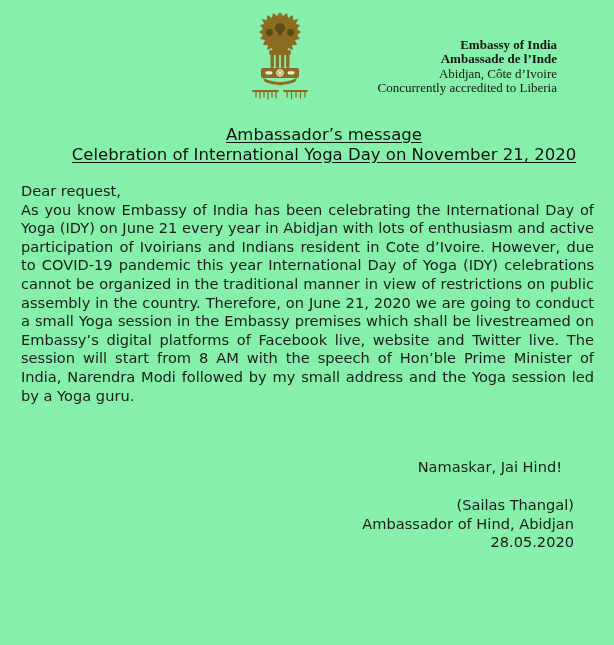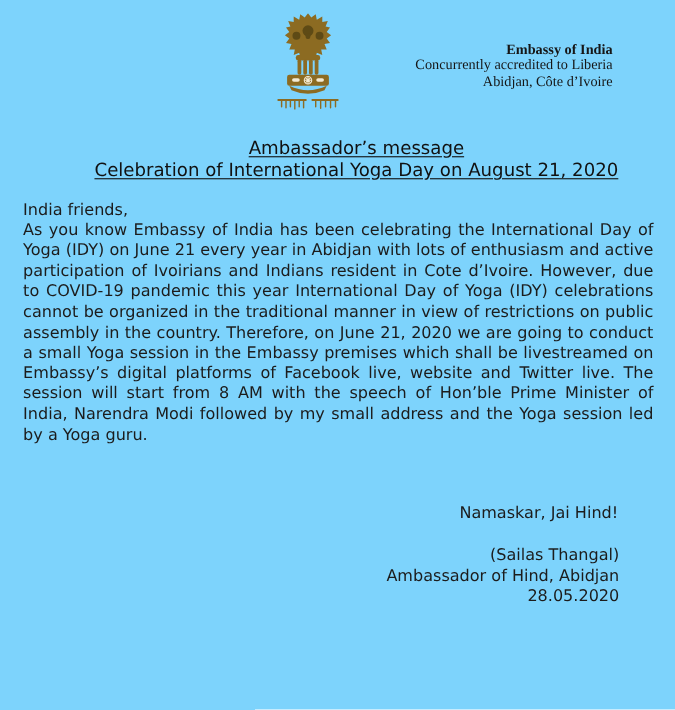--- a/index.html
+++ b/index.html
@@ -1,19 +1,19 @@
 <!DOCTYPE html>
 <html><head>
 <meta charset="utf-8">
 <style>
   html,body { margin:0; padding:0; background:#ffffff; }
   .page {
     position:relative;
     width:614px; height:645px;
-    background:#7dd3fc;
+    background:#86efac;
     font-family:"DejaVu Sans","Liberation Sans",sans-serif;
     color:#1c1c1c;
     overflow:hidden;
   }
   
   .emblem { position:absolute; left:250px; top:12px; width:60px; height:92px; }
 
   
   .letterhead {
     position:absolute; top:38px; right:57px;
@@ -40,21 +40,21 @@
     color:#1c1c1c;
   }
   .body-block p { margin:0; }
 
   
   .closing {
     position:absolute; top:458px; right:52px;
     font-size:14.6px; line-height:18.6px; text-align:center;
   }
   .signature {
-    position:absolute; top:496px; right:51px;
+    position:absolute; top:496px; right:40px;
     font-size:14.6px; line-height:18.6px; text-align:right;
   }
 </style>
 </head>
 <body>
 
 <div class="page">
 
   <div class="emblem">
     <svg width="60" height="92" viewBox="0 0 60 92" xmlns="http://www.w3.org/2000/svg" aria-hidden="true">
@@ -95,31 +95,32 @@
         <path d="M3 79 H28" stroke-width="1.8"></path>
         <path d="M6 79 V85 M10 79 V86 M14 79 V85 M18 79 V87 M22 79 V85 M26 79 V86" stroke-width="1.3"></path>
         <path d="M34 79 H57" stroke-width="1.8"></path>
         <path d="M37 79 V85 M41.5 79 V86.5 M46 79 V85 M50.5 79 V86 M55 79 V85" stroke-width="1.3"></path>
       </g>
     </svg>
   </div>
 
   <div class="letterhead">
     <div class="bold">Embassy of India</div>
+    <div class="bold">Ambassade de l’Inde</div>
+    <div>Abidjan, Côte d’Ivoire</div>
     <div>Concurrently accredited to Liberia</div>
-    <div>Abidjan, Côte d’Ivoire</div>
   </div>
 
   <div class="title-block">
     <div><span class="u">Ambassador’s message</span></div>
-    <div><span class="u">Celebration of International Yoga Day on August 21, 2020</span></div>
+    <div><span class="u">Celebration of International Yoga Day on November 21, 2020</span></div>
   </div>
 
   <div class="body-block">
-    <p>India friends,</p>
+    <p>Dear request,</p>
     <p>As you know Embassy of India has been celebrating the International Day of Yoga (IDY) on June 21 every year in Abidjan with lots of enthusiasm and active participation of Ivoirians and Indians resident in Cote d’Ivoire. However, due to COVID-19 pandemic this year International Day of Yoga (IDY) celebrations cannot be organized in the traditional manner in view of restrictions on public assembly in the country. Therefore, on June 21, 2020 we are going to conduct a small Yoga session in the Embassy premises which shall be livestreamed on Embassy’s digital platforms of Facebook live, website and Twitter live. The session will start from 8 AM with the speech of Hon’ble Prime Minister of India, Narendra Modi followed by my small address and the Yoga session led by a Yoga guru.</p>
   </div>
 
   <div class="closing">Namaskar, Jai Hind!</div>
 
   <div class="signature">
     <div>(Sailas Thangal)</div>
     <div>Ambassador of Hind, Abidjan</div>
     <div>28.05.2020</div>
   </div>

